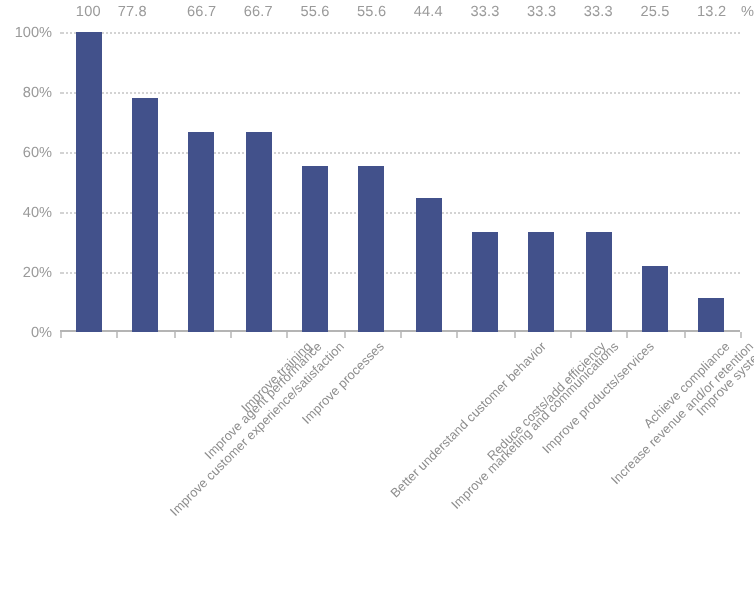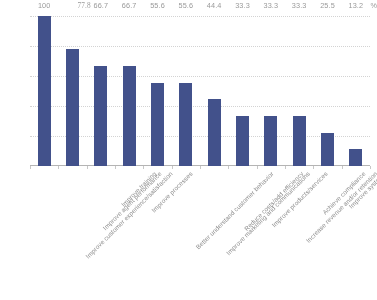--- a/index.html
+++ b/index.html
@@ -129,34 +129,42 @@
     letter-spacing: 0.05px;
   }
 </style>
 </head>
 <body>
 
 <div id="chart-root">
 
   <div class="datalabel-row">
       <div class="datalabel" style="left: 0px; width: 28.3333px;">100</div>
-      <div class="datalabel" style="left: 40px; width: 28.3333px; font-family: Liberation Serif, serif;">77.8</div>
+      <div class="datalabel" style="left: 22px; width: 28.3333px;">77.8</div>
       <div class="datalabel" style="left: 56.6667px; width: 28.3333px;">66.7</div>
       <div class="datalabel" style="left: 85px; width: 28.3333px;">66.7</div>
       <div class="datalabel" style="left: 113.333px; width: 28.3333px;">55.6</div>
       <div class="datalabel" style="left: 141.667px; width: 28.3333px;">55.6</div>
       <div class="datalabel" style="left: 170px; width: 28.3333px;">44.4</div>
       <div class="datalabel" style="left: 198.333px; width: 28.3333px;">33.3</div>
       <div class="datalabel" style="left: 226.667px; width: 28.3333px;">33.3</div>
       <div class="datalabel" style="left: 255px; width: 28.3333px;">33.3</div>
       <div class="datalabel" style="left: 283.333px; width: 28.3333px;">25.5</div>
       <div class="datalabel" style="left: 311.667px; width: 28.3333px;">13.2</div>
       <div class="pct-unit">%</div>
     </div>
 
+  <div class="ylabels">
+      <div class="ylabel" style="top: 0px;">100%</div>
+      <div class="ylabel" style="top: 30px;">80%</div>
+      <div class="ylabel" style="top: 60px;">60%</div>
+      <div class="ylabel" style="top: 90px;">40%</div>
+      <div class="ylabel" style="top: 120px;">20%</div>
+      <div class="ylabel" style="top: 150px;">0%</div>
+    </div>
 
   <div class="plot">
       <div class="gridline" style="top: 0px;"></div>
       <div class="gridline" style="top: 30px;"></div>
       <div class="gridline" style="top: 60px;"></div>
       <div class="gridline" style="top: 90px;"></div>
       <div class="gridline" style="top: 120px;"></div>
       <div class="axis-baseline"></div>
       <div class="bar" style="left: 7.65px; width: 13.0333px; height: 150px; background: rgb(66, 81, 139);"></div>
       <div class="bar" style="left: 35.9833px; width: 13.0333px; height: 116.7px; background: rgb(66, 81, 139);"></div>

